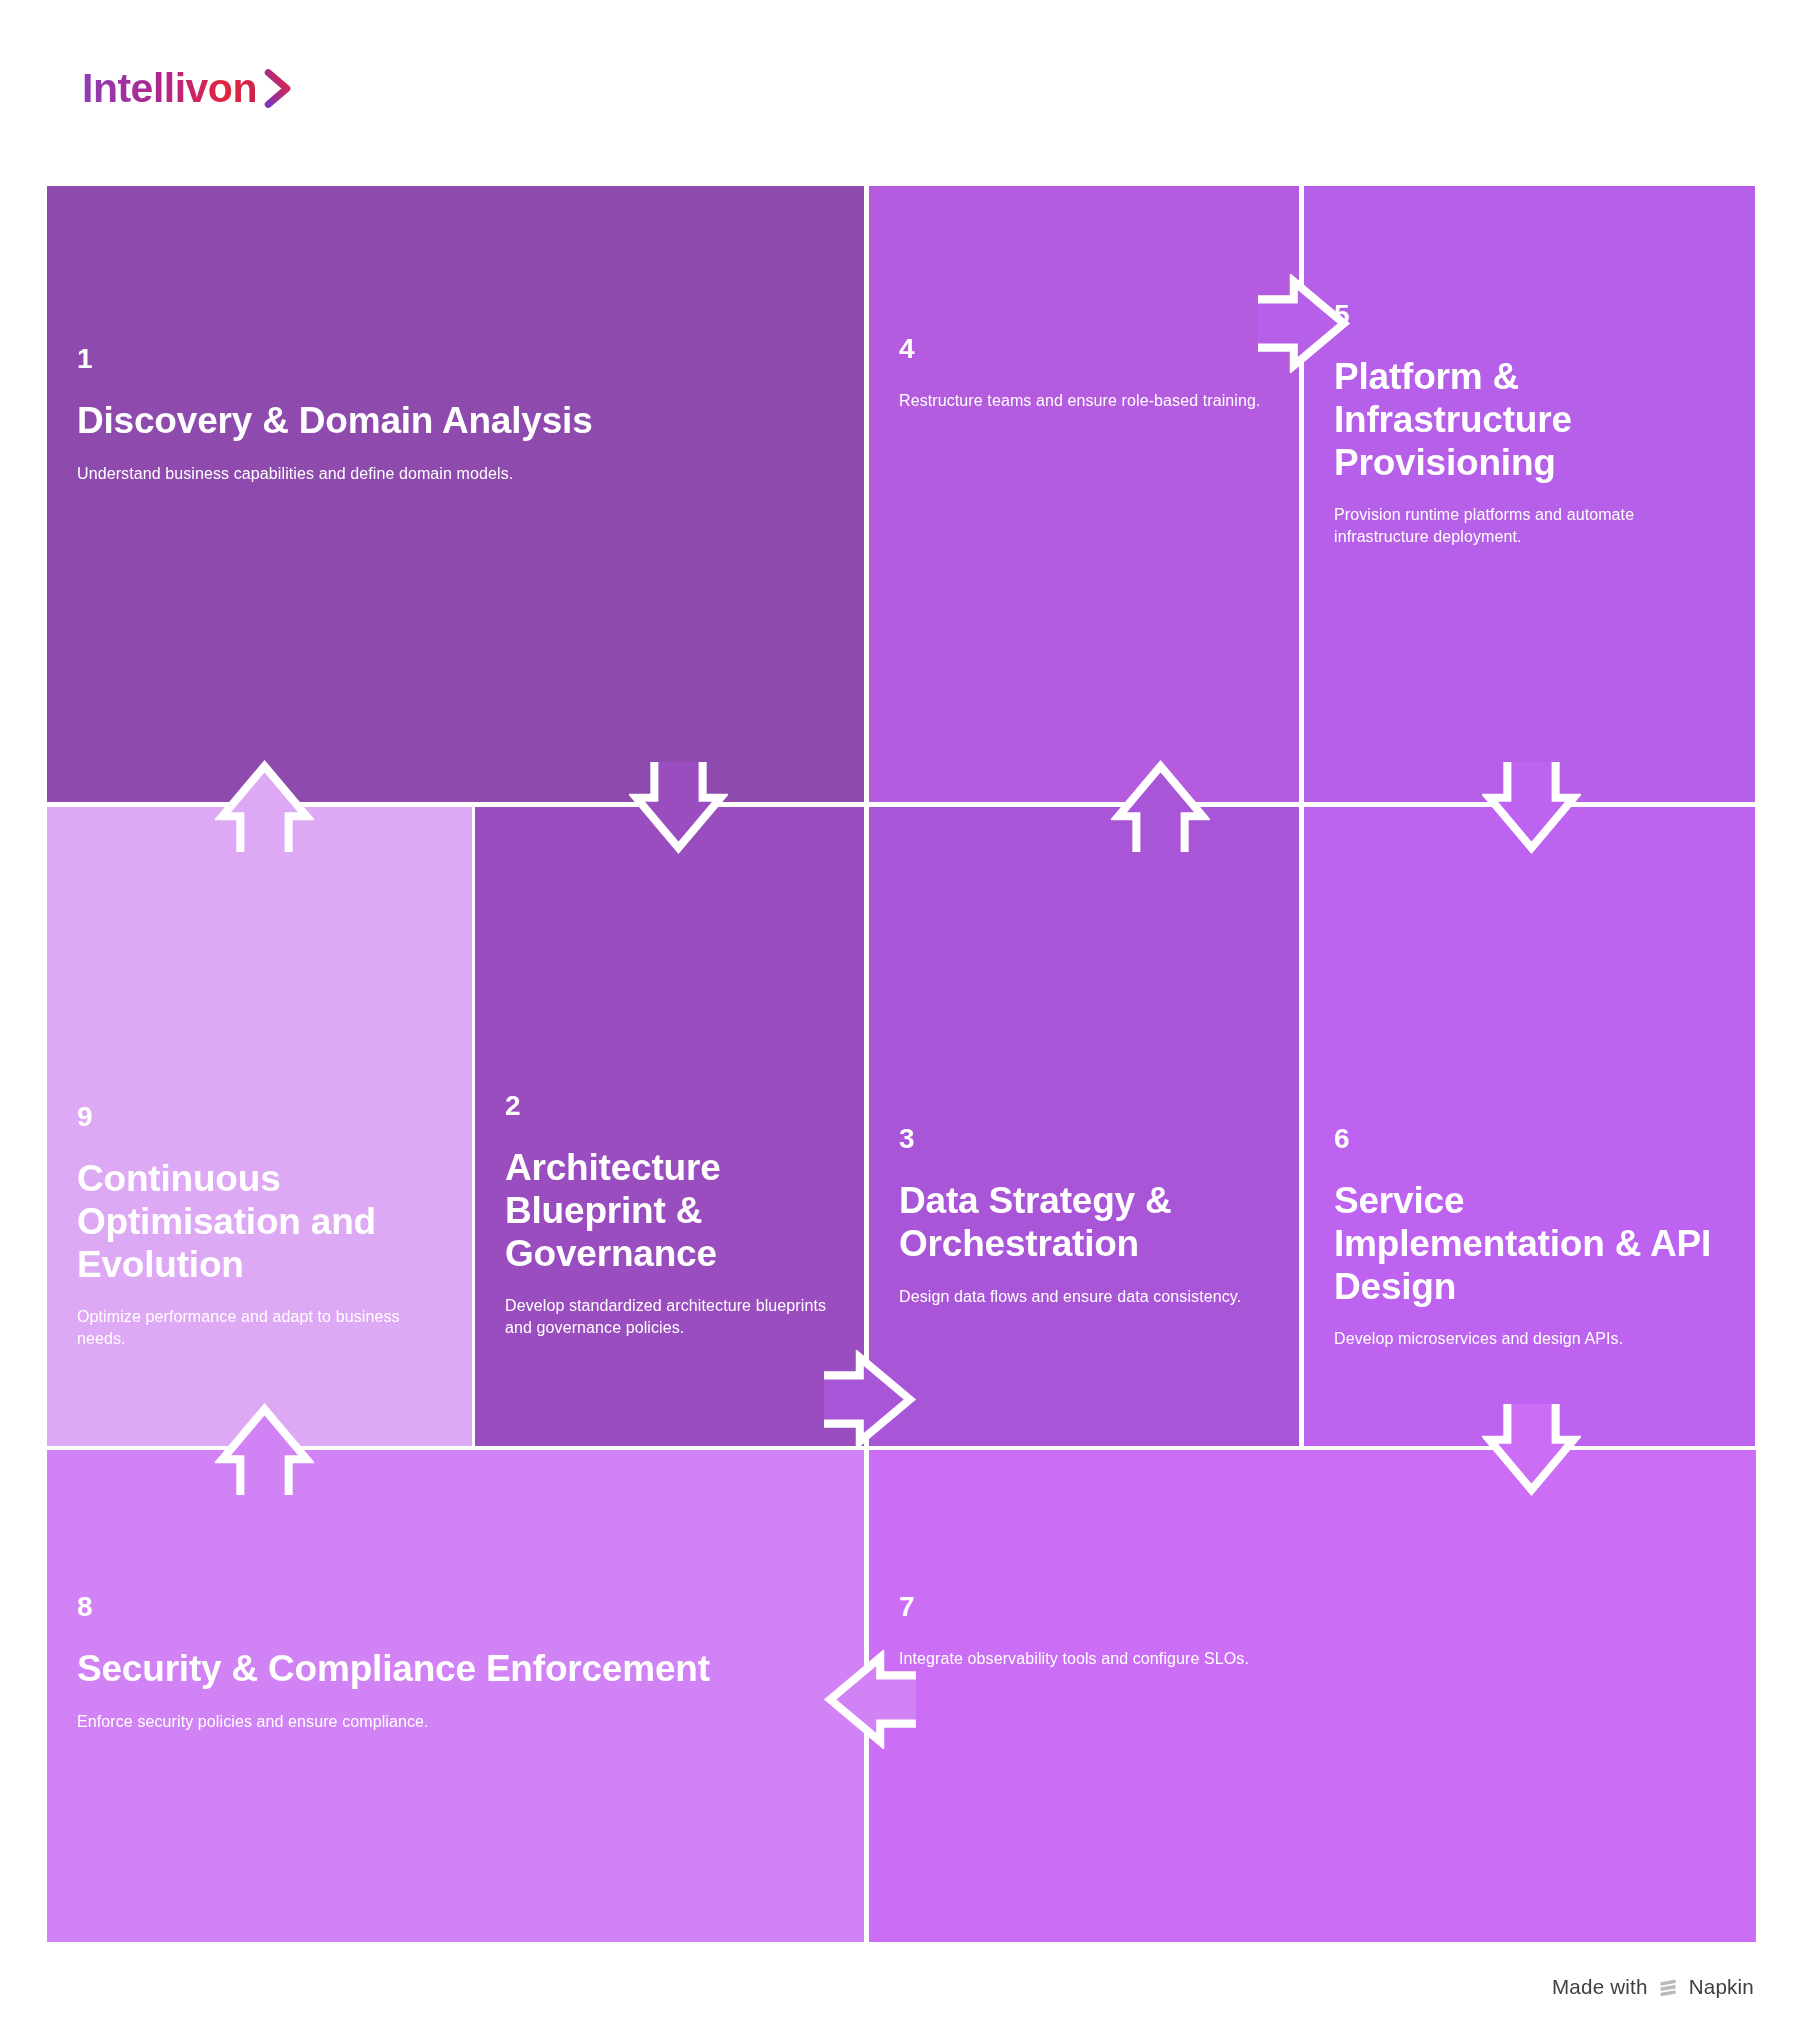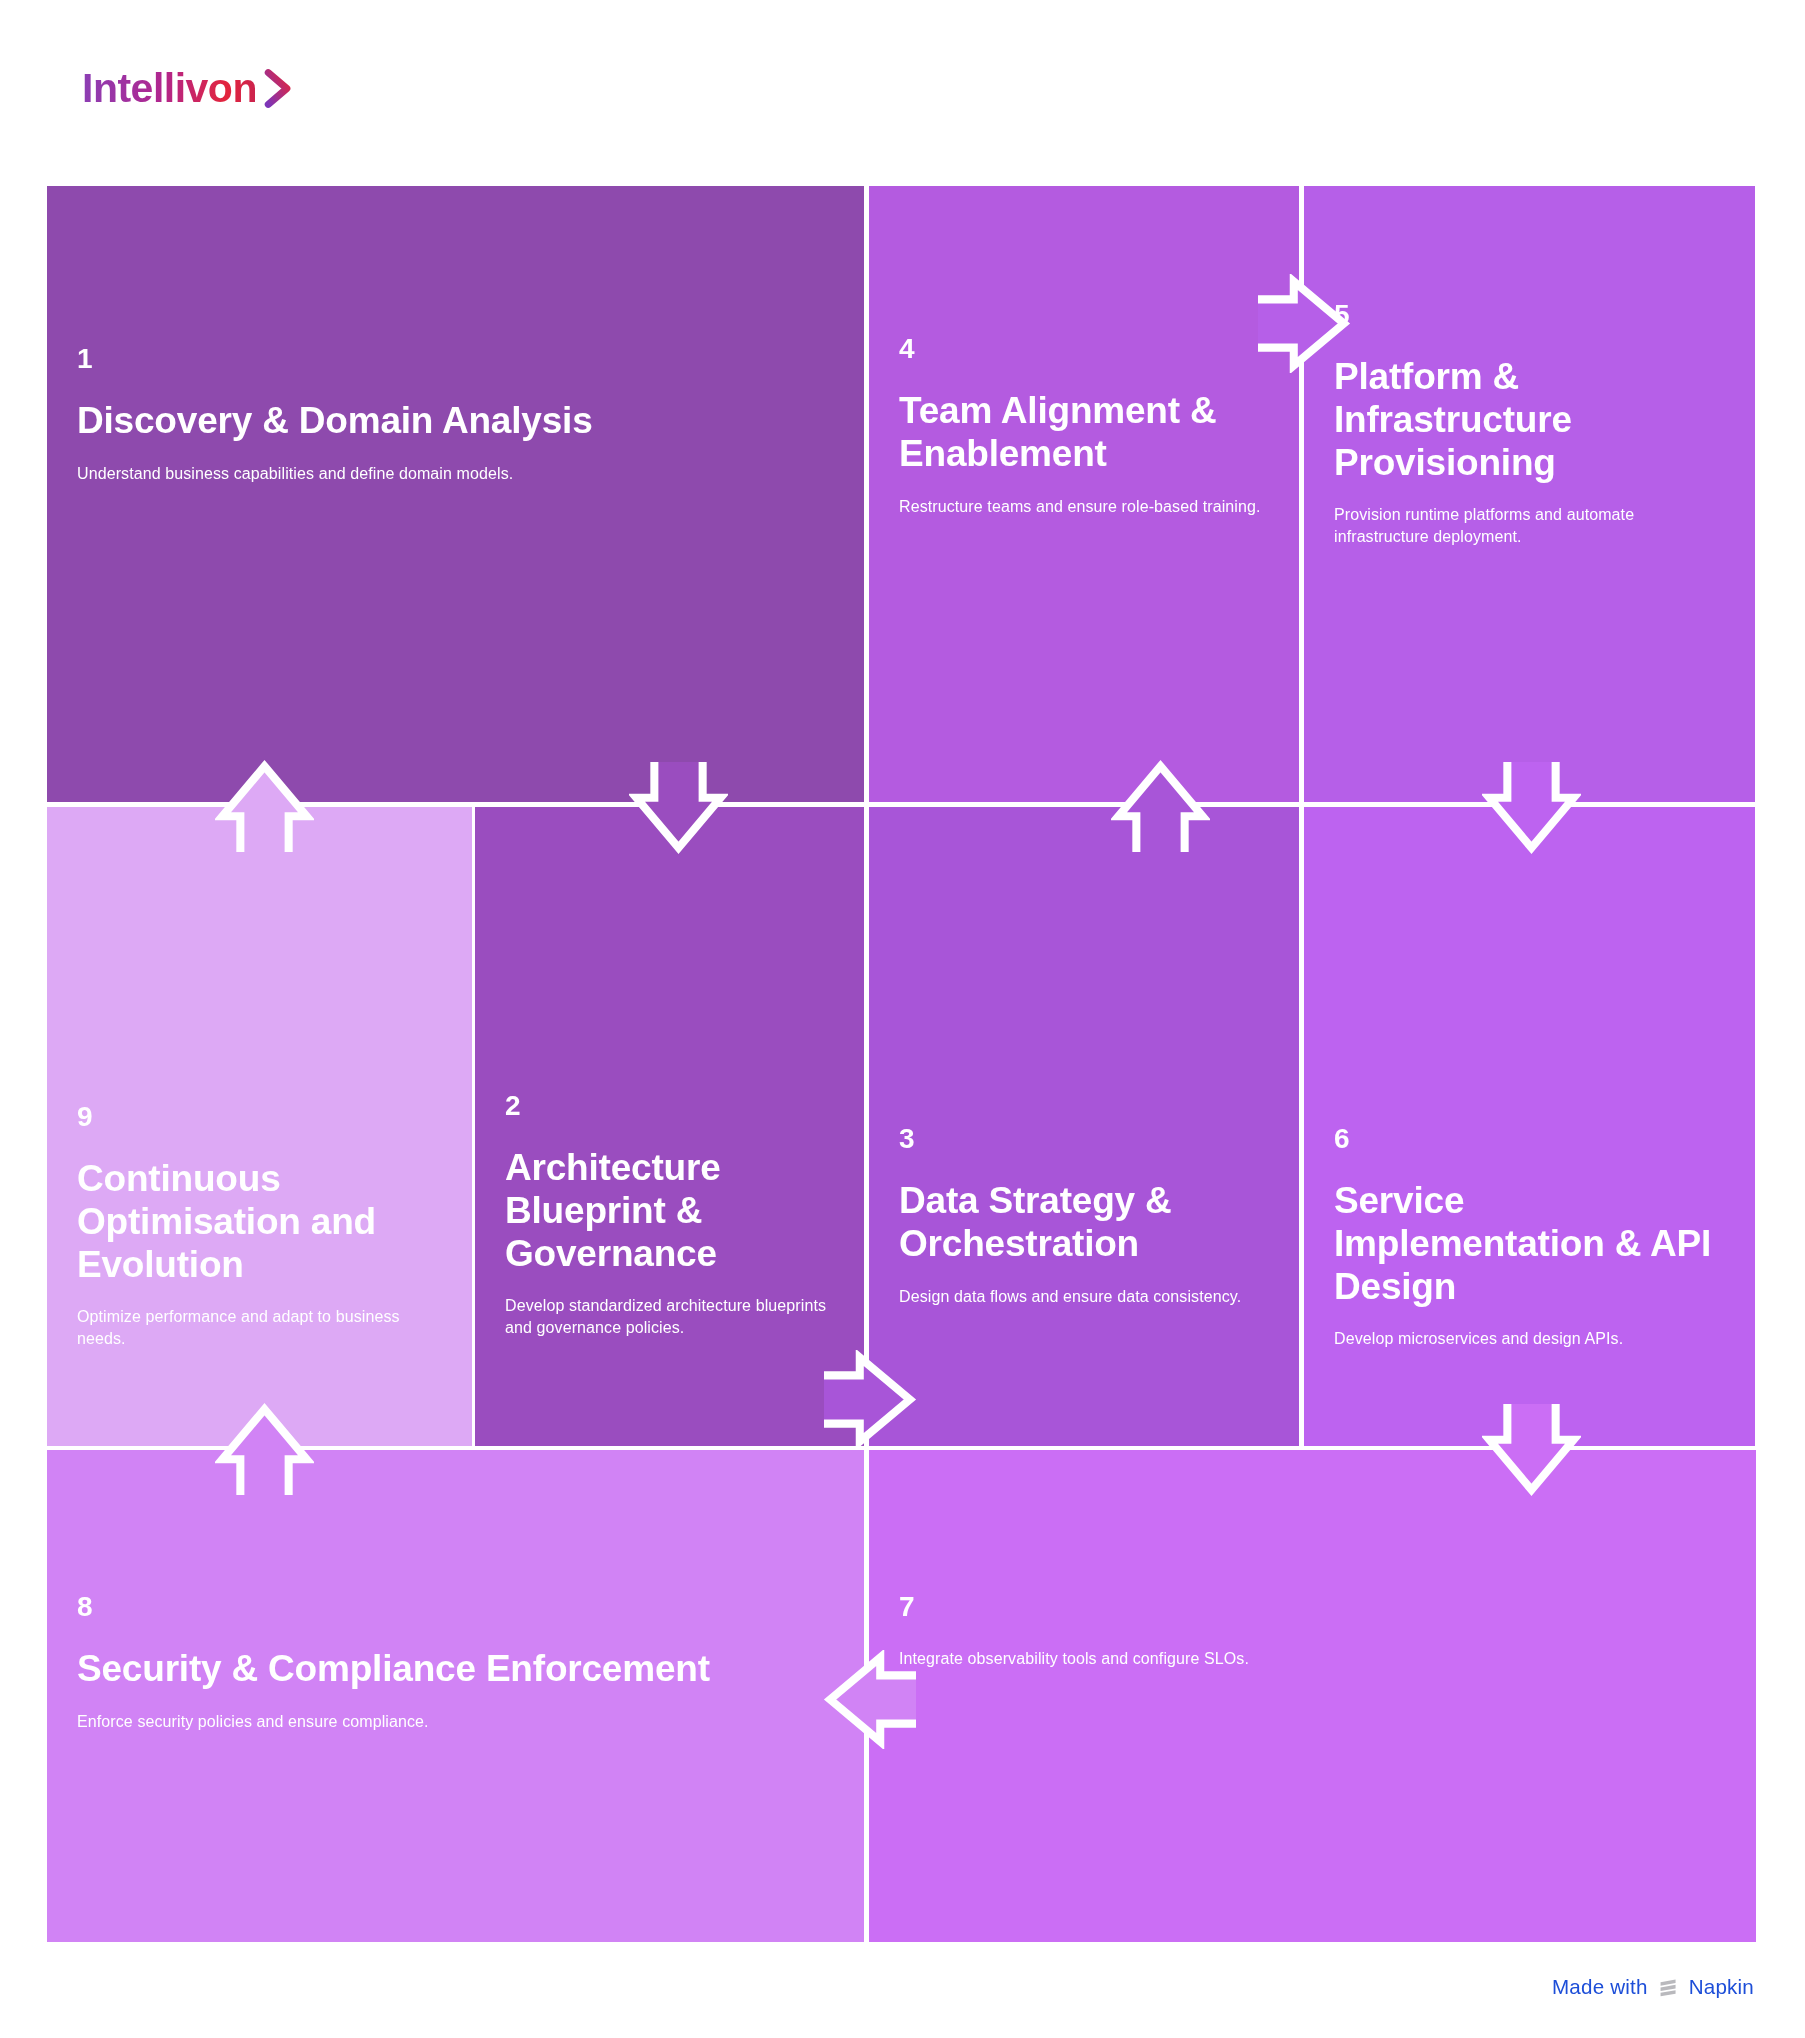--- a/index.html
+++ b/index.html
@@ -86,21 +86,21 @@
   }
 
   
   .footer {
     position: absolute;
     right: 52px;
     bottom: 39px;
     display: flex;
     align-items: center;
     gap: 9px;
-    color: #1d4ed8;
+    color: #404040;
     font-size: 20.6px;
     letter-spacing: 0.2px;
   }
   .napkin-mark { display: block; }
 </style>
 </head>
 <body>
 
 <div class="page">
 
@@ -123,21 +123,20 @@
       <div class="cell-inner" style="top:159px;">
         <div class="cell-num">1</div>
         <div class="cell-title">Discovery &amp; Domain Analysis</div>
         <div class="cell-desc">Understand business capabilities and define domain models.</div>
       </div>
     </div>
 
     <div class="cell" style="left: 822px; top: 0px; width: 430px; height: 616px; background: rgb(180, 91, 224);">
       <div class="cell-inner" style="top:149px;">
         <div class="cell-num">4</div>
-        <div class="cell-title">Team Alignment &amp; Enablement</div>
         <div class="cell-desc">Restructure teams and ensure role-based training.</div>
       </div>
     </div>
 
     <div class="cell" style="left: 1257px; top: 0px; width: 451px; height: 616px; background: rgb(182, 95, 232);">
       <div class="cell-inner" style="top:115px;">
         <div class="cell-num">5</div>
         <div class="cell-title">Platform &amp; Infrastructure Provisioning</div>
         <div class="cell-desc">Provision runtime platforms and automate infrastructure deployment.</div>
       </div>

